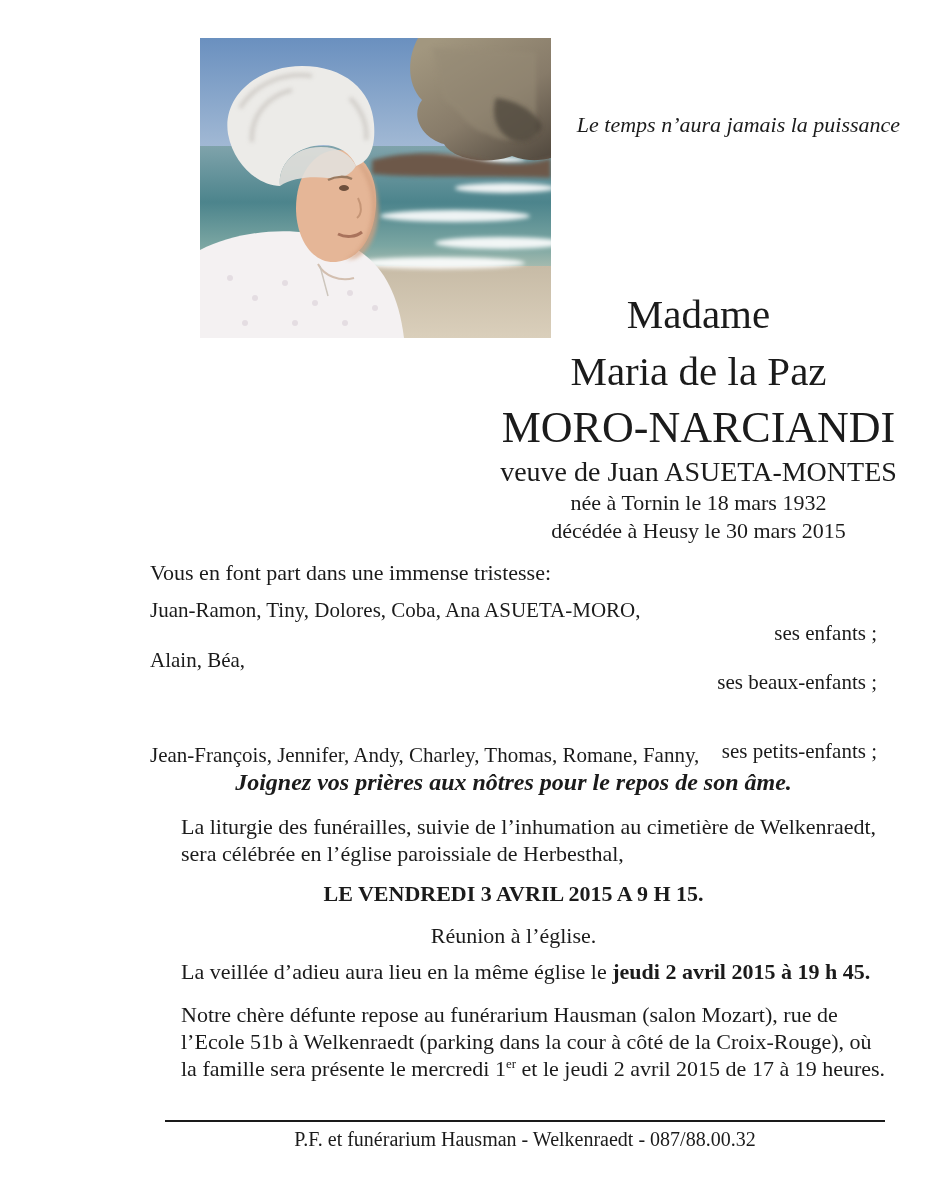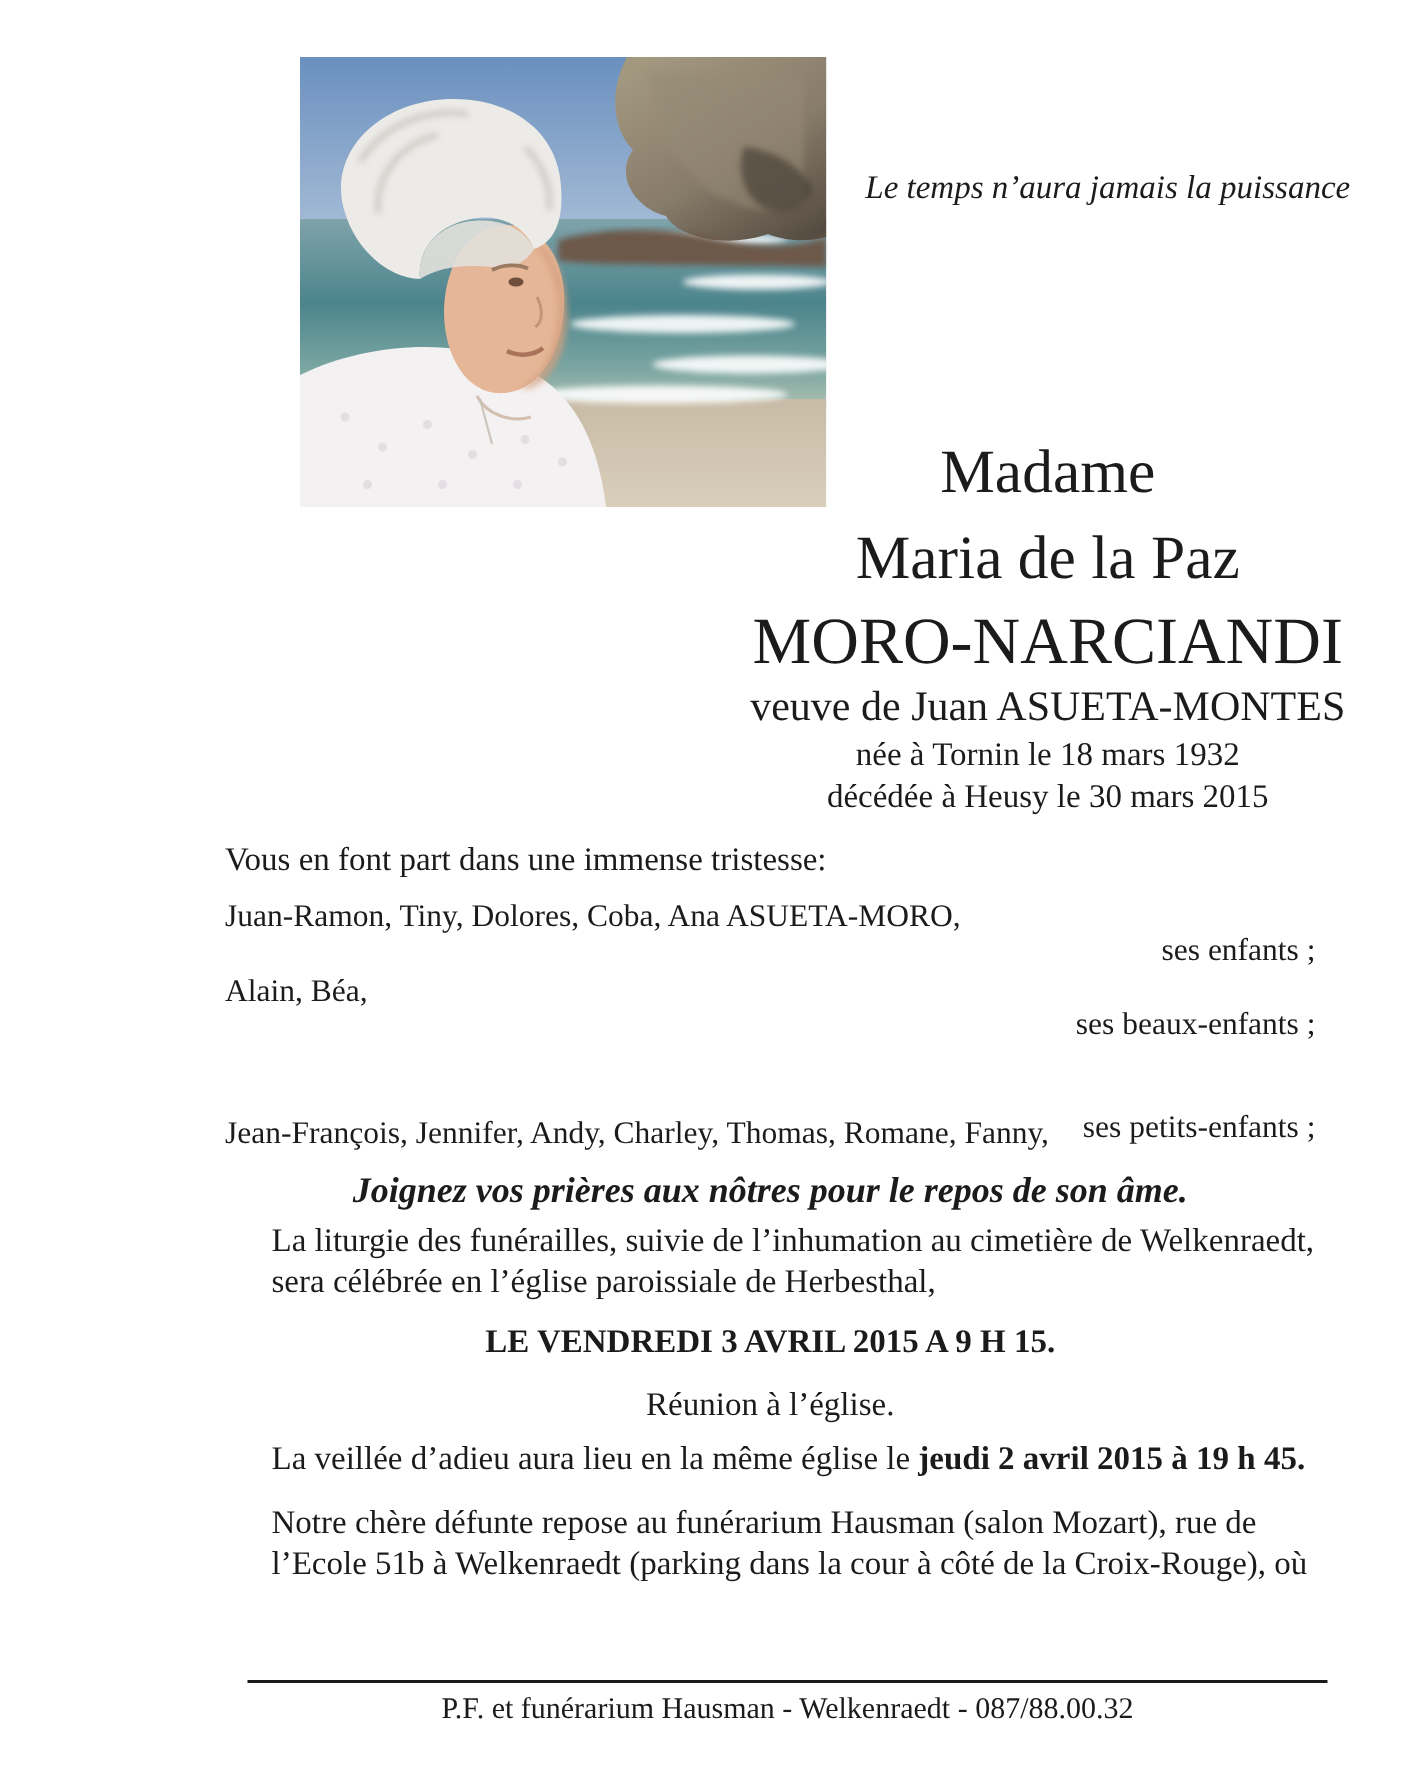--- a/index.html
+++ b/index.html
@@ -28,21 +28,21 @@
 
   .dates{left:450px;top:489px;width:497px;text-align:center;
          font-size:22px;line-height:28px;}
 
   
   .line{left:150px;width:727px;font-size:22px;line-height:26px;}
   .names{font-size:21px;}
   .rel{font-size:21px;text-align:right;}
   .center{text-align:center;}
   .indent{padding-left:8px;box-sizing:border-box;margin-left:23px;}
-  .prayer{font-size:24px;font-weight:bold;font-style:italic;text-align:center;margin-top:12px;}
+  .prayer{font-size:24px;font-weight:bold;font-style:italic;text-align:center;}
   .bold{font-weight:bold;}
   .para{line-height:27px;}
   sup.ord{font-size:13px;vertical-align:super;line-height:0;}
 
   
   .footer-rule{left:165px;top:1120px;width:720px;border-top:2px solid #1a1a1a;height:0;}
   .footer-text{left:165px;top:1126px;width:720px;text-align:center;
                font-size:20px;line-height:26px;}
 </style>
 </head>
@@ -157,16 +157,17 @@
 
 <div class="abs line center bold" style="top:881px;">LE VENDREDI 3 AVRIL 2015 A 9 H 15.</div>
 
 <div class="abs line center" style="top:923px;">Réunion à l’église.</div>
 
 <div class="abs line indent" style="top:959px;"><span>La veillée d’adieu aura lieu en la même église le </span><span class="bold">jeudi 2 avril 2015 à 19 h 45.</span></div>
 
 <div class="abs line para indent" style="top:1001px;">
   <div>Notre chère défunte repose au funérarium Hausman (salon Mozart), rue de</div>
   <div>l’Ecole 51b à Welkenraedt (parking dans la cour à côté de la Croix-Rouge), où</div>
+  <div><span>la famille sera présente le mercredi 1</span><sup class="ord">er</sup><span> et le jeudi 2 avril 2015 de 17 à 19 heures.</span></div>
 </div>
 
 <div class="abs footer-rule"></div>
 <div class="abs footer-text">P.F. et funérarium Hausman - Welkenraedt - 087/88.00.32</div>
 
 </body></html>

